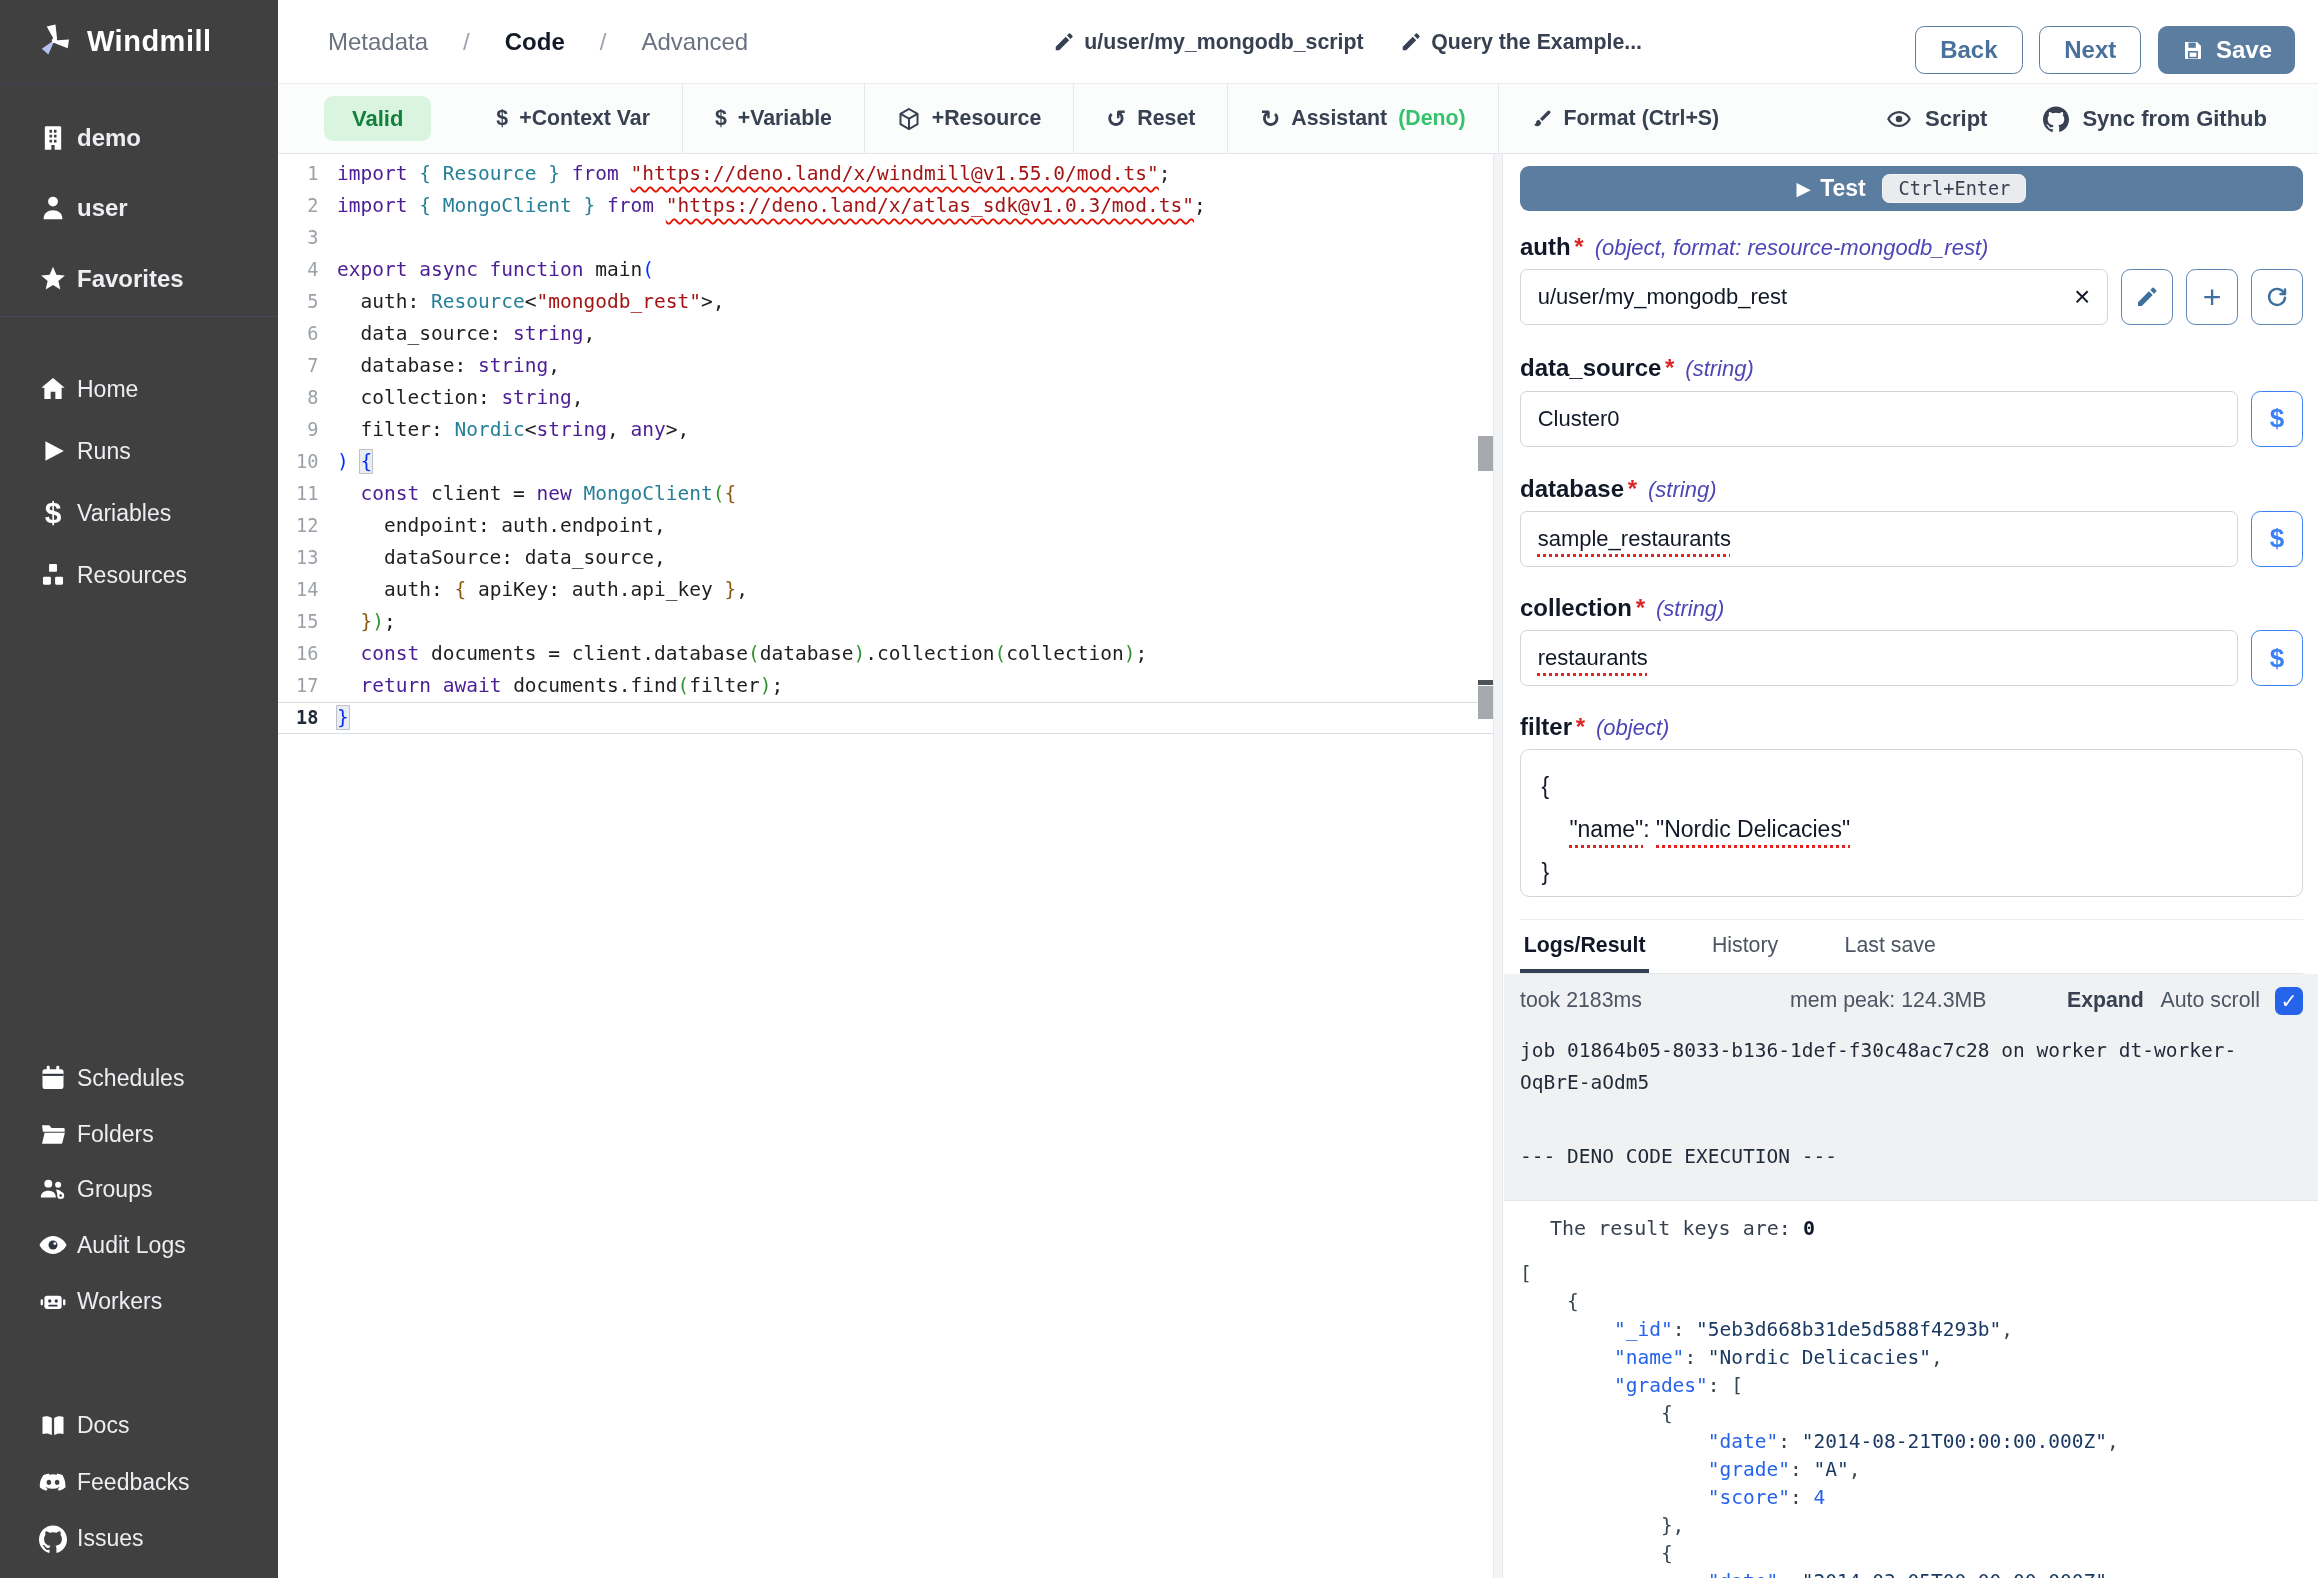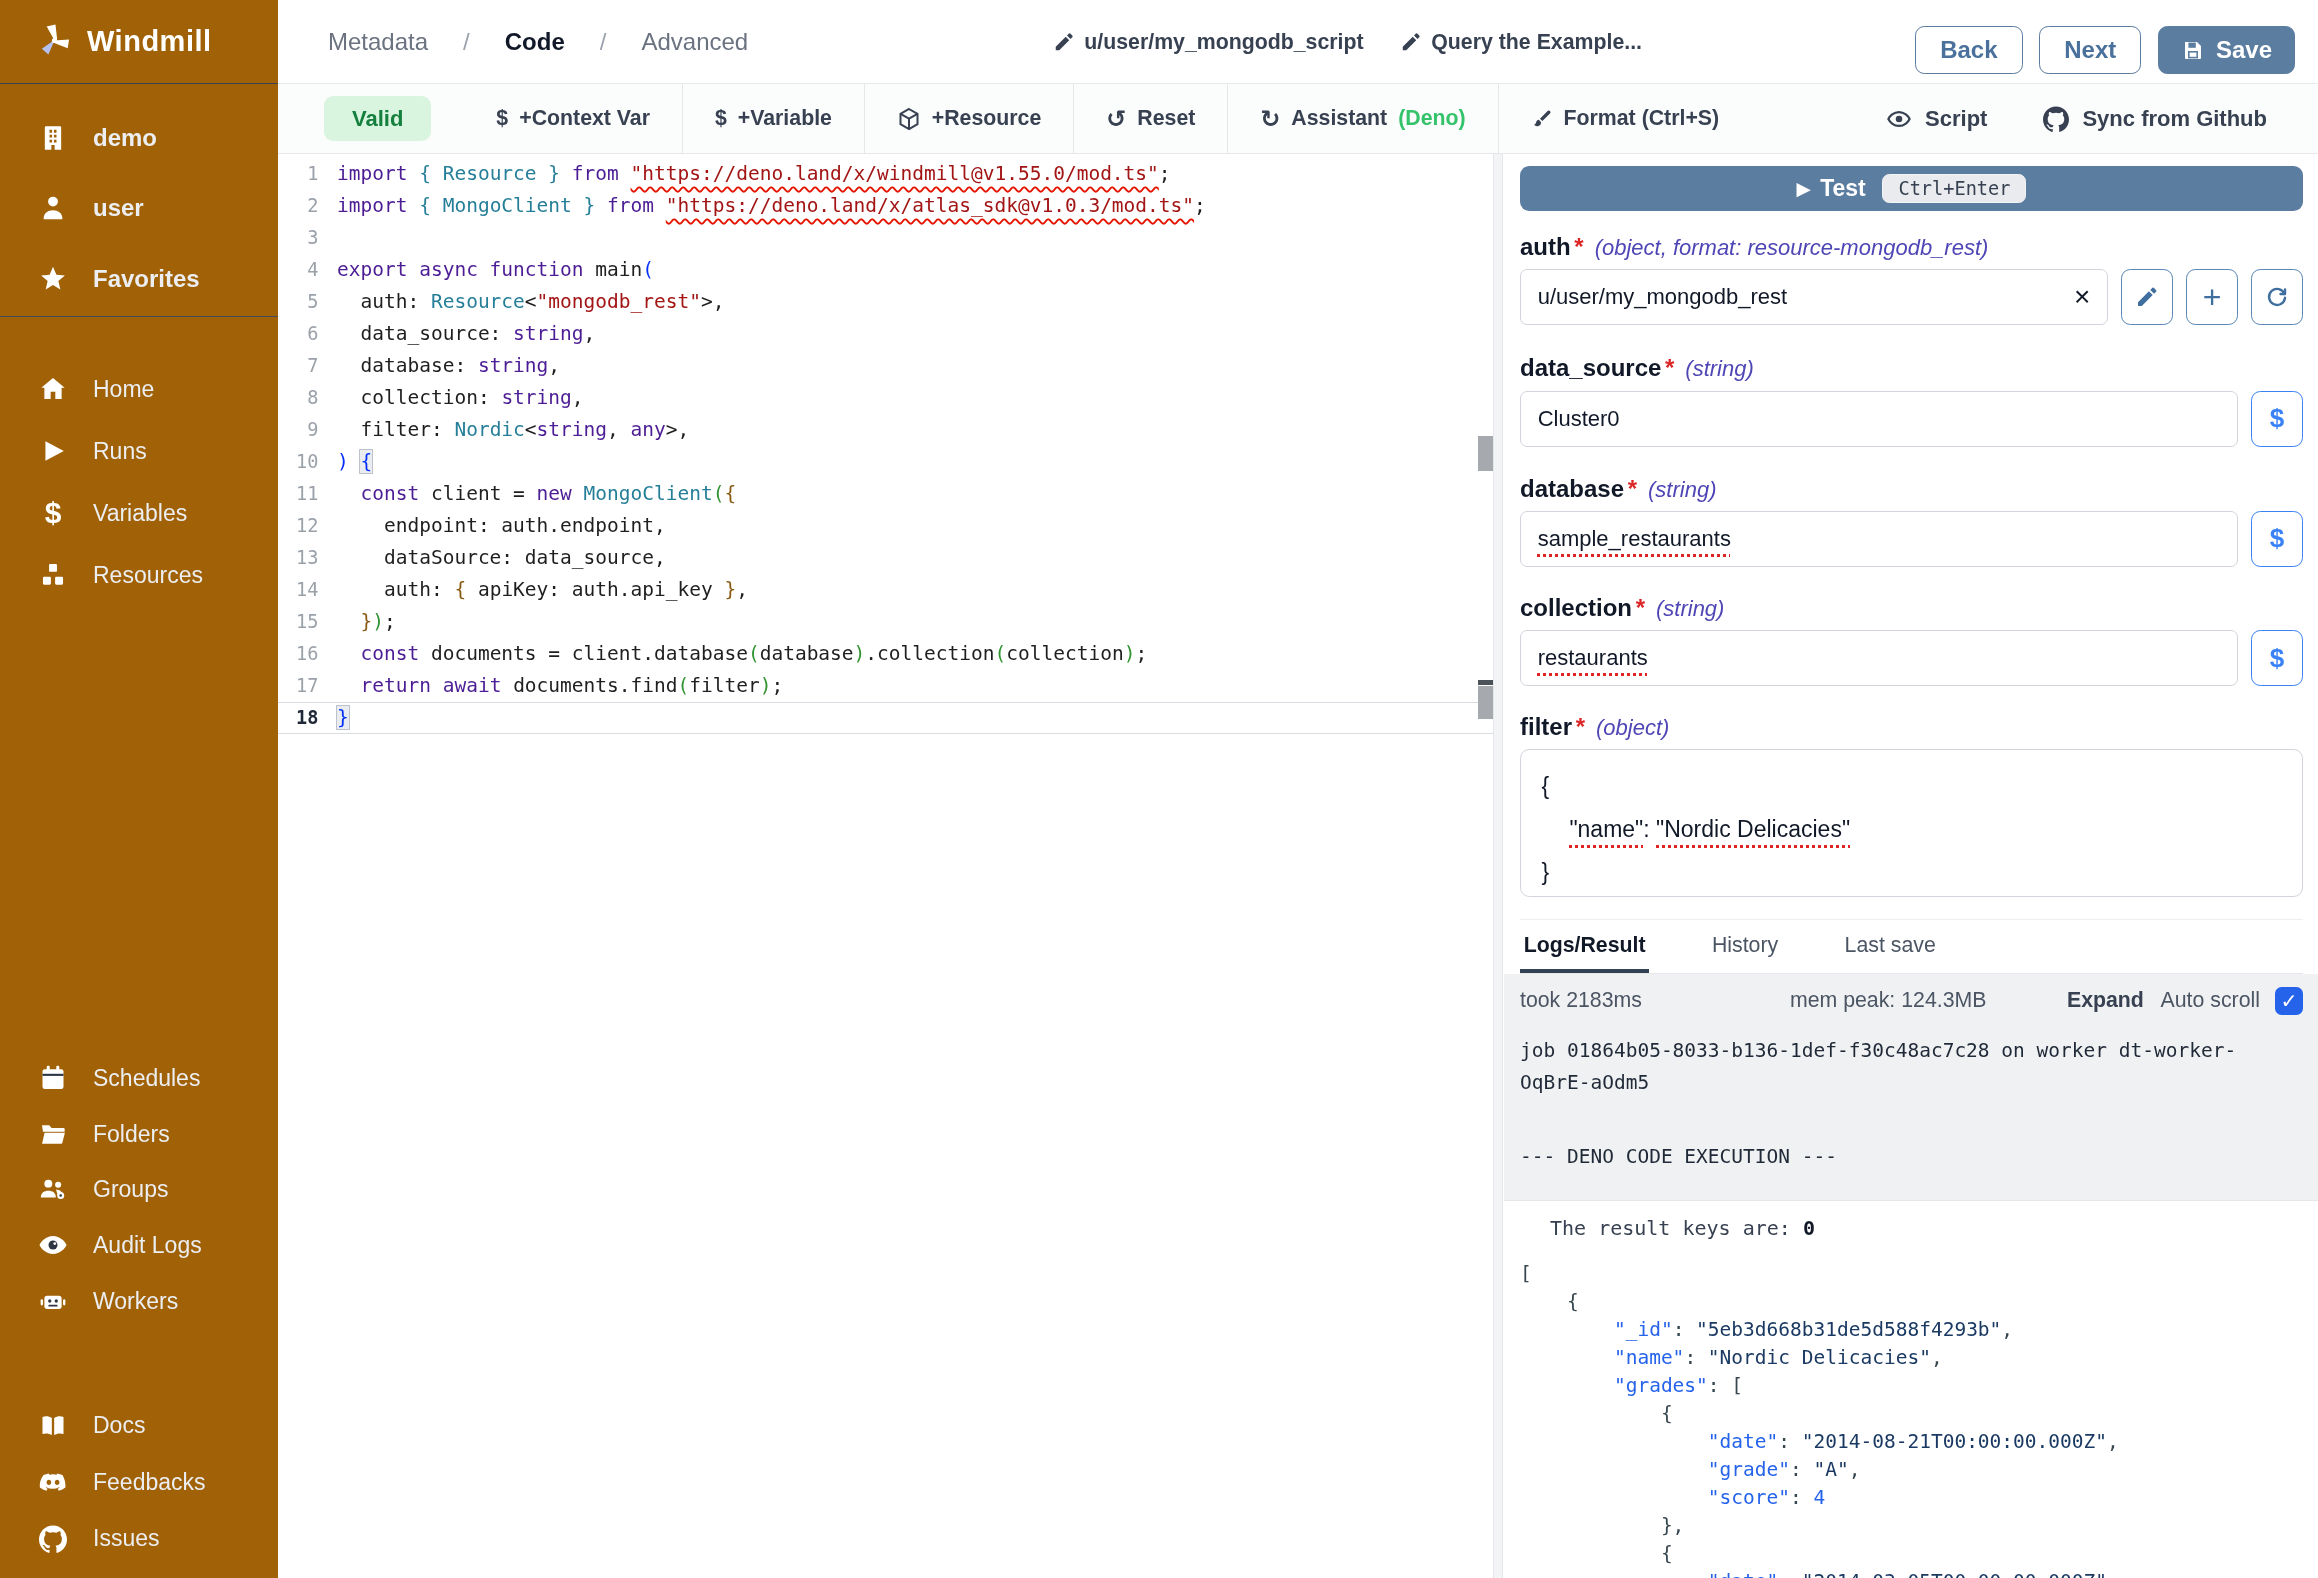--- a/index.html
+++ b/index.html
@@ -2,28 +2,28 @@
 <html style="font-size:15px"><head>
 <meta charset="utf-8">
 <style>
   * { margin:0; padding:0; box-sizing:border-box; }
   html,body { width:2319px; height:1579px; overflow:hidden; background:#fff;
               font-family:"Liberation Sans", sans-serif; }
   .app { position:relative; width:2319px; height:1579px; }
 
   
   .sidebar { position:absolute; left:0; top:0; width:278px; height:1579px;
-             background:#a16207; color:#f3f4f6; }
+             background:#404040; color:#f3f4f6; }
   .logo-row { height:84px; display:flex; align-items:center; padding-left:35px;
               border-bottom:0.9px solid #3c4454; }
   .logo-row .brand { font-size:29px; font-weight:bold; color:#fff; margin-left:13px; letter-spacing:0.5px; }
   .side-item { position:absolute; left:0; width:278px; display:flex; align-items:center;
                padding-left:37px; cursor:pointer; }
   .side-item .ic { width:32px; height:32px; display:flex; align-items:center; justify-content:center; flex:0 0 32px; }
-  .side-item .lbl { margin-left:24px; font-size:23px; font-weight:500; color:#eceef1; white-space:nowrap; }
+  .side-item .lbl { margin-left:8px; font-size:23px; font-weight:500; color:#eceef1; white-space:nowrap; }
   .side-item.bold .lbl { font-weight:700; font-size:24px; }
   .side-div { position:absolute; left:0; top:316px; width:278px; border-top:0.9px solid #434b5a; }
   .side-item svg { display:block; }
 
   
   .topbar { position:absolute; left:278px; top:0; width:2041px; height:84px; background:#fff;
             border-bottom:0.9px solid #e8eaed; }
   .crumbs { position:absolute; left:50px; top:0; height:84px; display:flex; align-items:center; gap:35px;
             font-size:24px; }
   .crumb { color:#6b7280; font-weight:500; cursor:pointer; }

